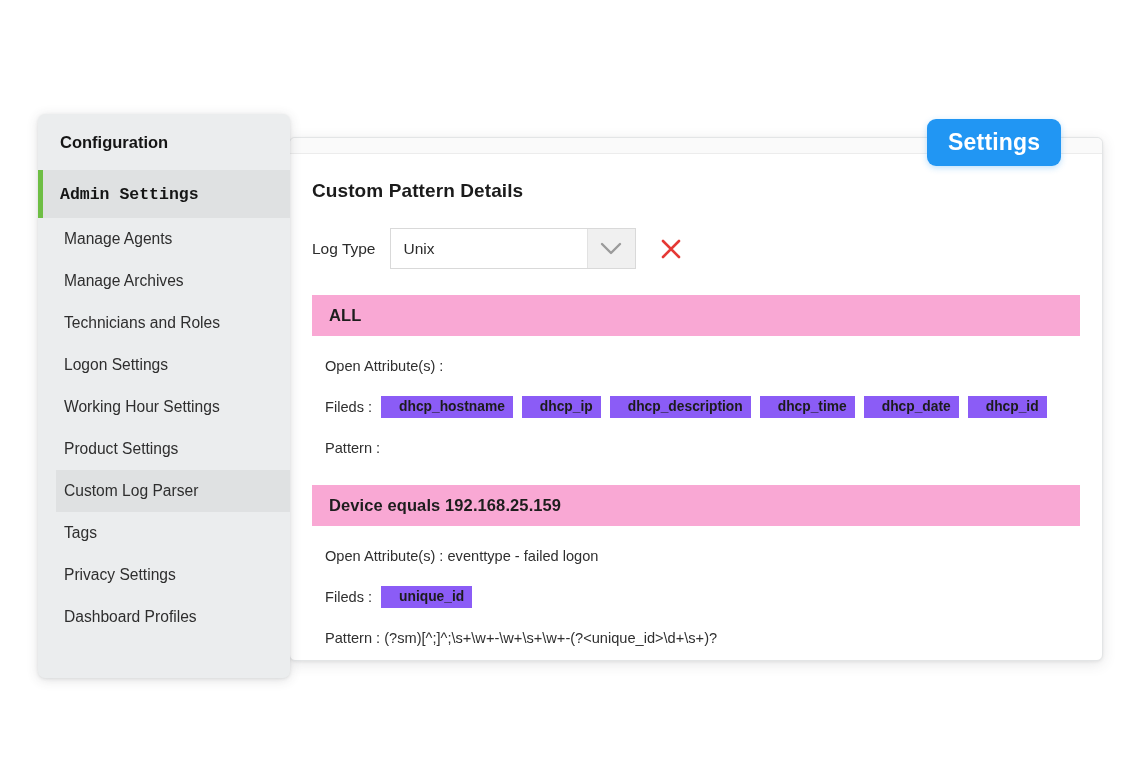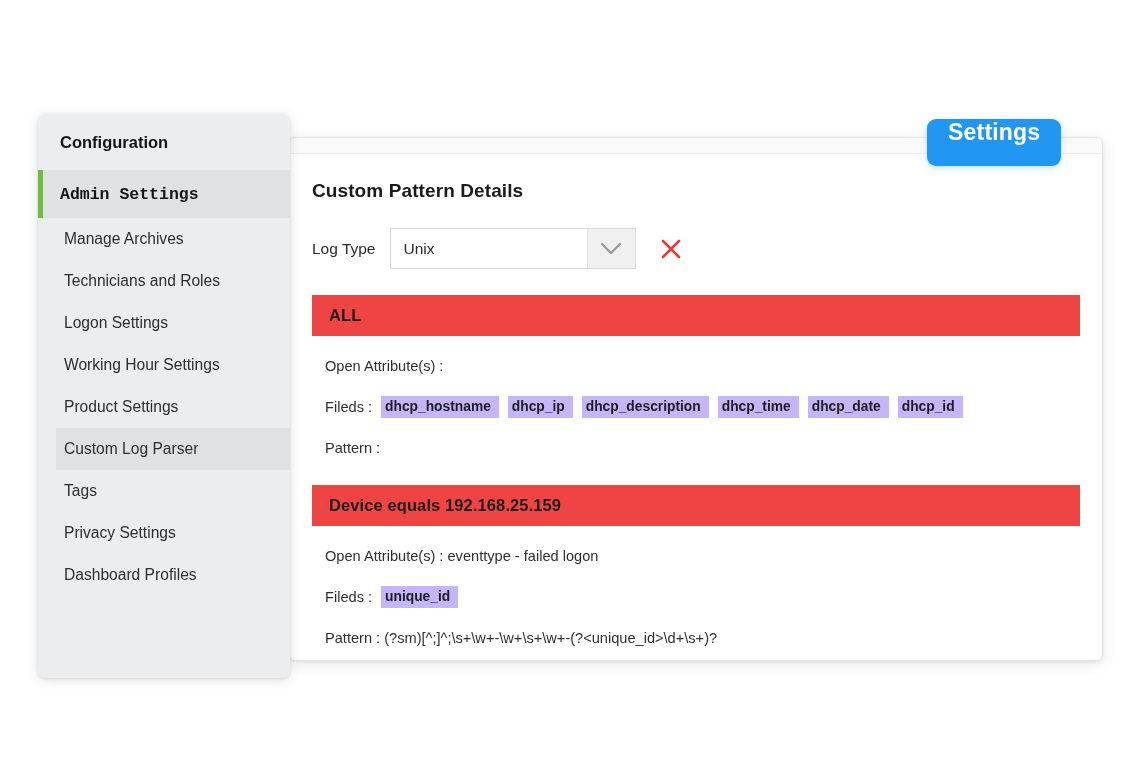--- a/index.html
+++ b/index.html
@@ -90,45 +90,45 @@
     width: 26px; height: 26px;
     display: flex; align-items: center; justify-content: center;
     cursor: pointer;
   }
 
   
   .section { margin-top: 26px; }
   .section:first-of-type { margin-top: 34px; }
   .section-header {
     height: 41px;
-    background: #ef4444;
+    background: #f9a8d4;
     display: flex; align-items: center;
     padding-left: 17px;
     font-size: 16.5px;
     font-weight: bold;
     color: #1d1d1d;
     letter-spacing: .1px;
   }
   .section-rows { padding: 0 13px; }
   .section-row {
     display: flex;
     align-items: center;
     font-size: 14.6px;
     color: #2f2f2f;
     min-height: 22px;
     margin-top: 19px;
   }
   .row-label { white-space: pre; }
   .chips { display: flex; flex-wrap: wrap; align-items: center; }
   .chip {
-    background: #c4b5fd;
+    background: #8b5cf6;
     color: #1c1c1c;
     font-size: 13.8px;
     font-weight: bold;
-    padding: 3px 8px 4px 4px;
+    padding: 3px 8px 4px 18px;
     margin-right: 9px;
     white-space: nowrap;
   }
   .chip:last-child { margin-right: 0; }
   .pattern-text { white-space: pre; }
 
   
   #sidebar {
     position: absolute;
     left: 38px; top: 114px;
@@ -187,21 +187,21 @@
     color: #151515;
     cursor: pointer;
   }
 
   
   #settings-badge {
     position: absolute;
     left: 927px; top: 119px;
     height: 47px;
     padding: 0 21px;
-    display: flex; align-items: flex-start;
+    display: flex; align-items: center;
     background: #2196f3;
     color: #ffffff;
     font-size: 23px;
     font-weight: bold;
     border-radius: 9px;
     box-shadow: 0 2px 6px rgba(33,150,243,.30);
     letter-spacing: .2px;
   }
 </style>
 </head>
@@ -284,20 +284,23 @@
   </div>
 
   <div id="sidebar">
     <div class="side-head">Configuration</div>
 
     <div class="side-active">
       <span>Admin Settings</span>
     </div>
 
     <div class="side-item">
+      <span>Manage Agents</span>
+    </div>
+    <div class="side-item">
       <span>Manage Archives</span>
     </div>
     <div class="side-item">
       <span>Technicians and Roles</span>
     </div>
     <div class="side-item">
       <span>Logon Settings</span>
     </div>
     <div class="side-item">
       <span>Working Hour Settings</span>

